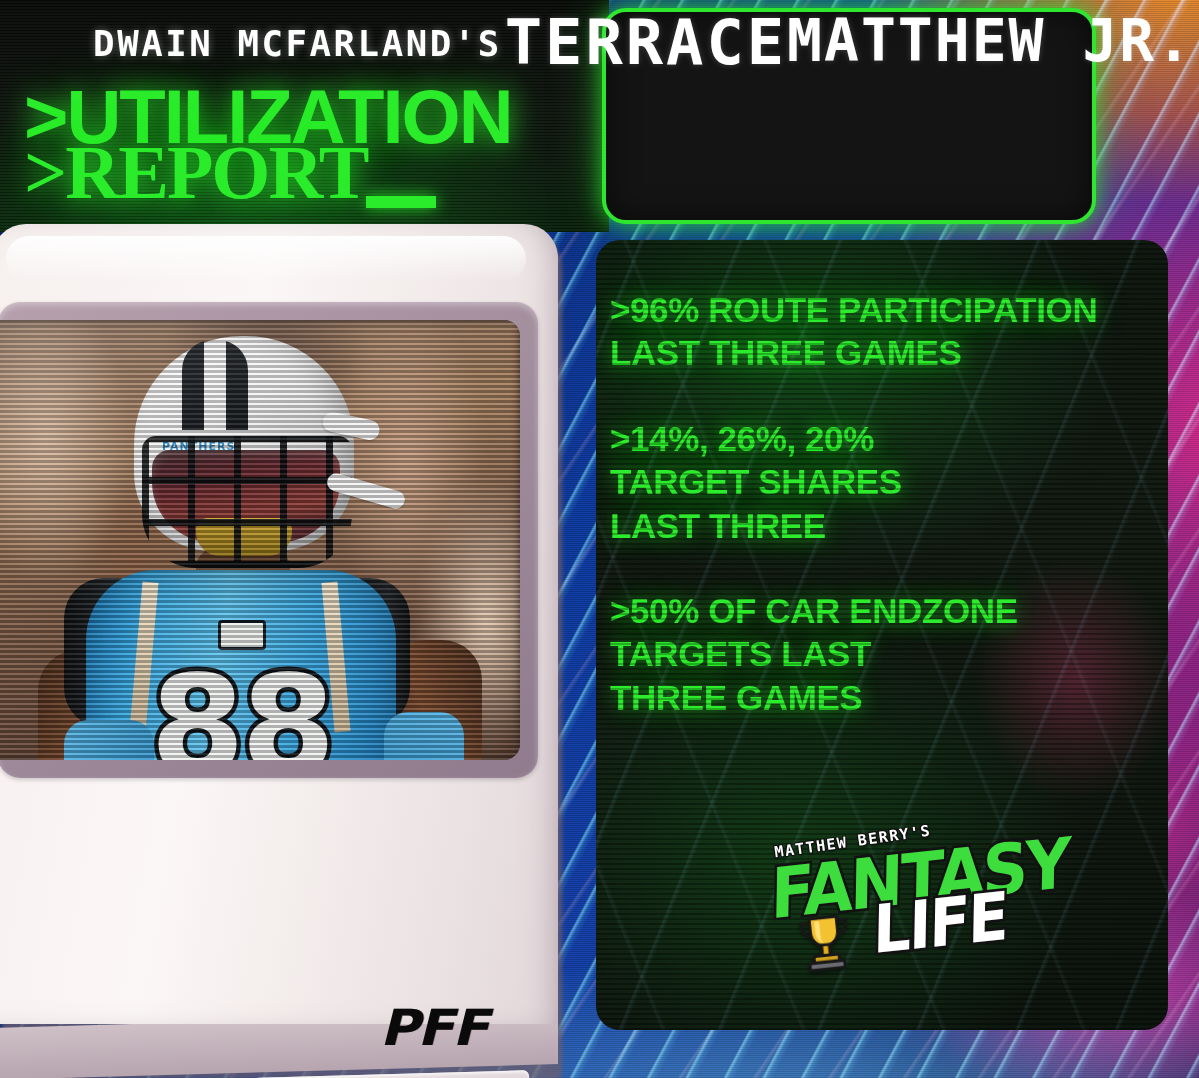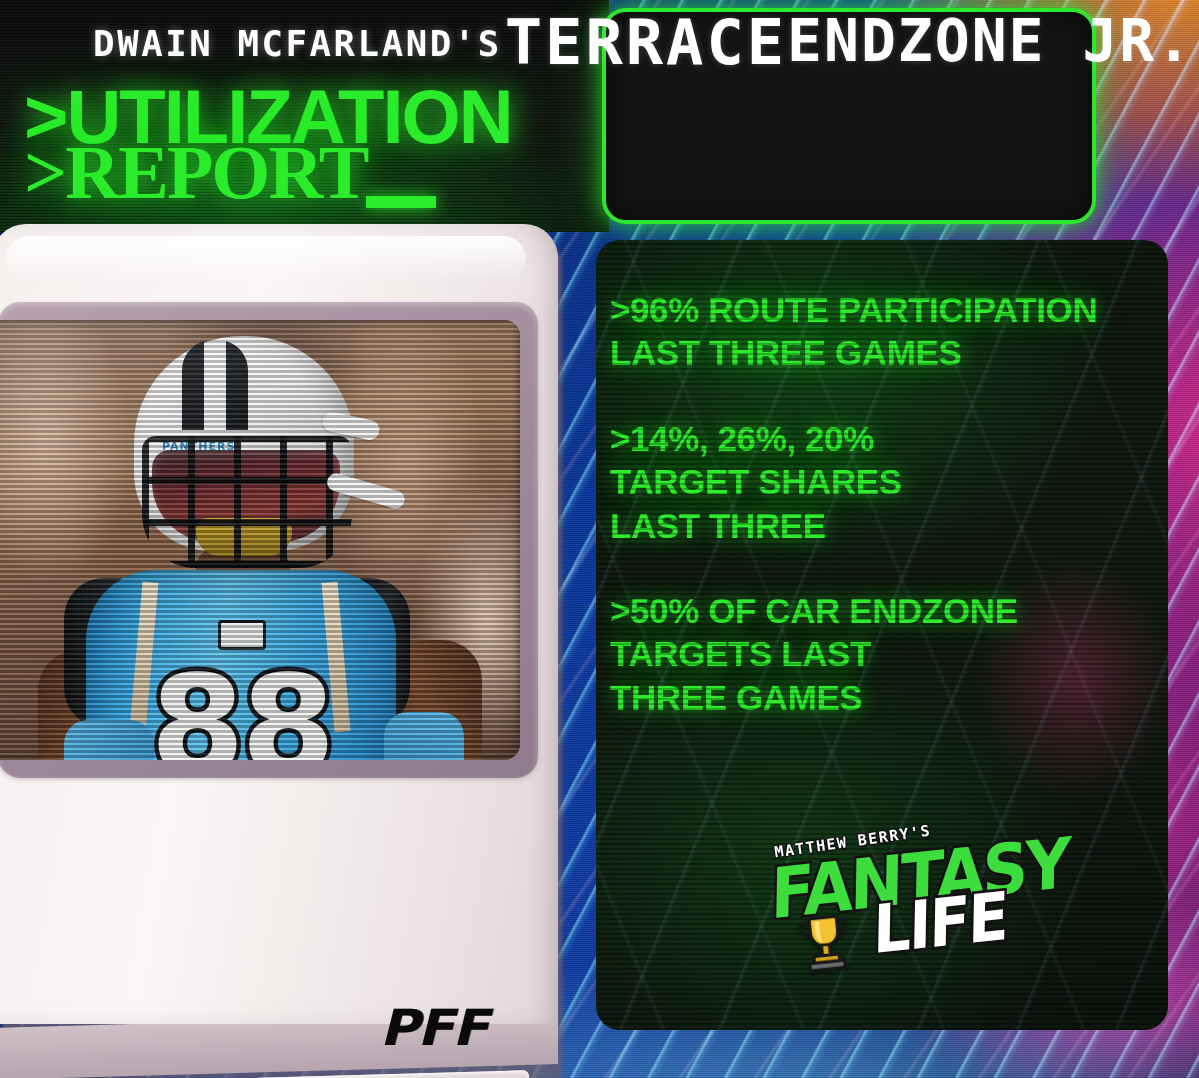--- a/index.html
+++ b/index.html
@@ -462,21 +462,21 @@
         
         
         
       </div>
 
     </div>
   </div>
 
   <div id="name-banner">
     <div class="name-line" id="name-line-1">TERRACE</div>
-    <div class="name-line" id="name-line-2">ENDZONE JR.</div>
+    <div class="name-line" id="name-line-2">MATTHEW JR.</div>
   </div>
 
   <div id="stats-panel">
     <div id="stats-wave"></div>
     <div id="stats-pink"></div>
     <div id="stats-inner">
 
       <div class="stat-block">
         <div class="stat-line">&gt;96% ROUTE PARTICIPATION</div>
         <div class="stat-line"> LAST THREE GAMES</div>

